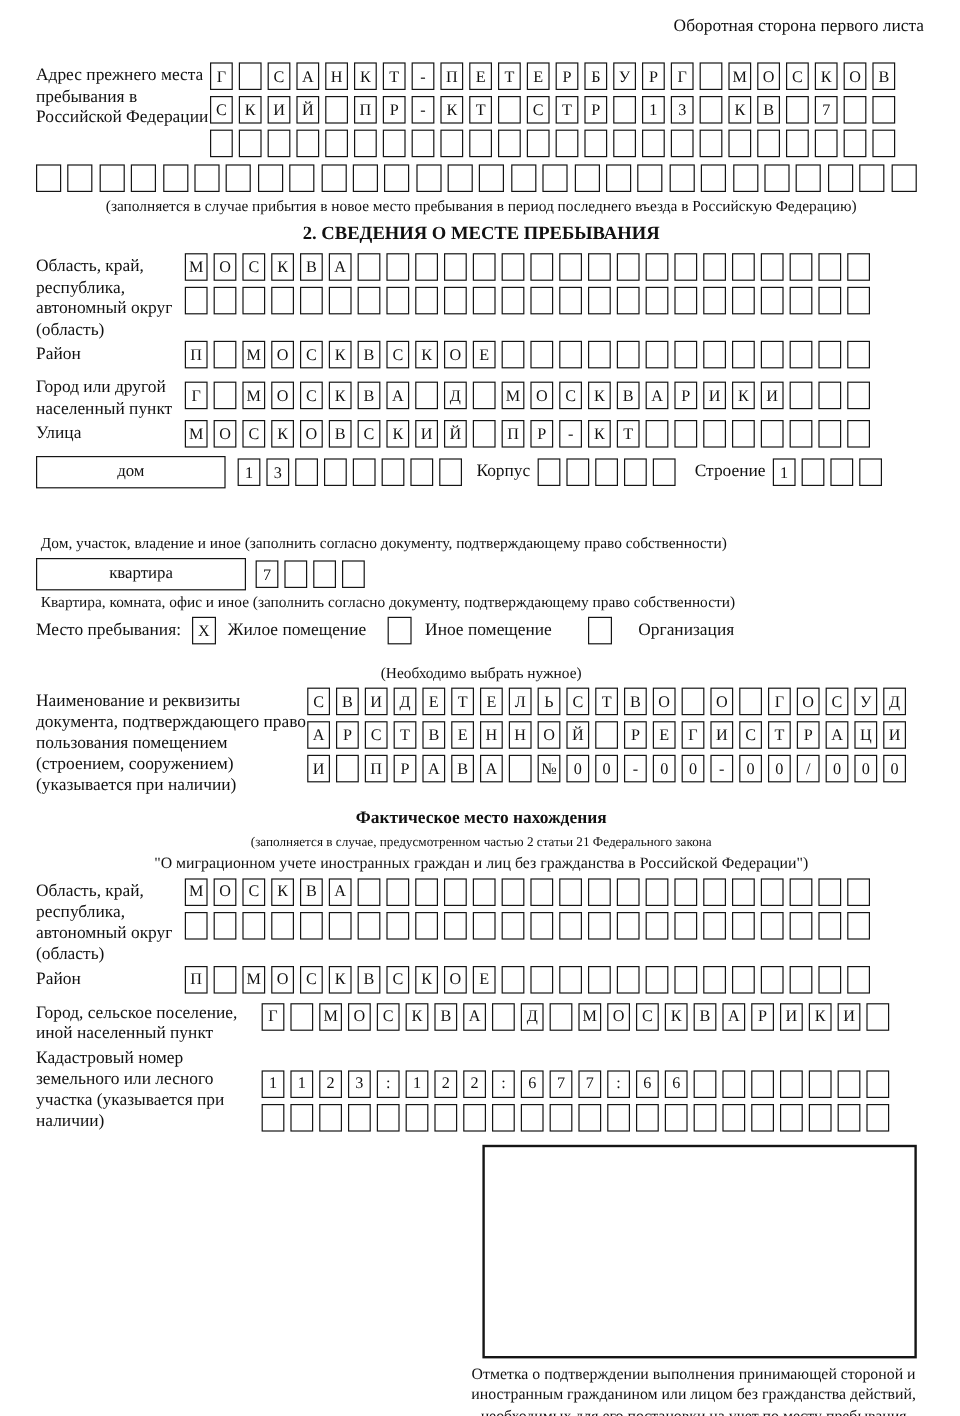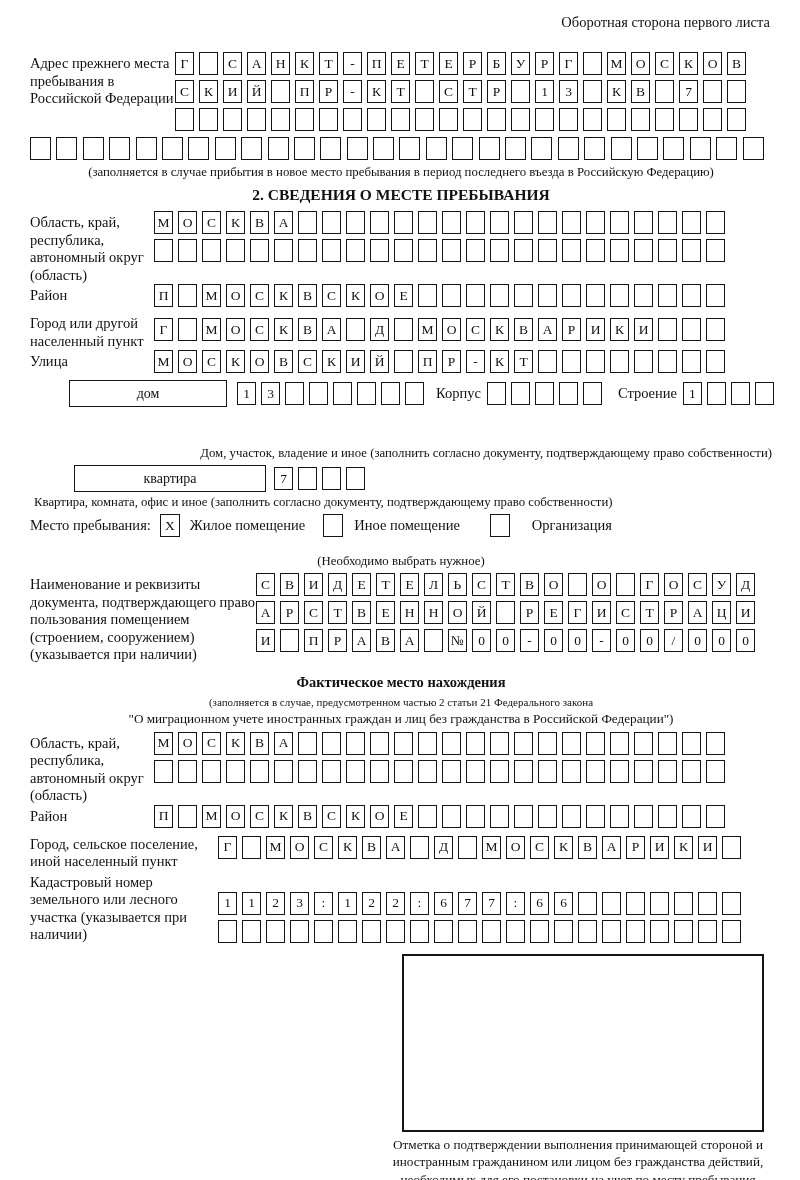--- a/index.html
+++ b/index.html
@@ -321,21 +321,21 @@
           <span class="cell"></span>
           <span class="cell"></span>
           <span class="cell"></span>
           <span class="cell"></span>
           <span class="cell"></span>
         </div>
       </div>
   </div>
 
   <div class="inlineline" style="margin-top:2px;">
-    <div class="namedbox" style="width:158px;margin-left:39px;">дом</div>
+    <div class="namedbox" style="width:158px;">дом</div>
     <div class="cells" style="margin:0 0 0 10px;">
         <span class="cell">1</span>
         <span class="cell">3</span>
         <span class="cell"></span>
         <span class="cell"></span>
         <span class="cell"></span>
         <span class="cell"></span>
         <span class="cell"></span>
         <span class="cell"></span>
       </div>
@@ -348,24 +348,24 @@
         <span class="cell"></span>
       </div>
     <div class="opt-label" style="margin-left:16px;">Строение</div>
     <div class="cells" style="margin:0 0 0 6px;">
         <span class="cell">1</span>
         <span class="cell"></span>
         <span class="cell"></span>
         <span class="cell"></span>
       </div>
   </div>
-  <div class="caption" style="text-align:right;margin-left:4px;margin-top:39px;">Дом, участок, владение и иное (заполнить согласно документу, подтверждающему право собственности)</div>
+  <div class="caption" style="text-align:left;margin-left:4px;margin-top:39px;">Дом, участок, владение и иное (заполнить согласно документу, подтверждающему право собственности)</div>
 
   <div class="inlineline">
-    <div class="namedbox" style="width:192px;margin-left:44px;">квартира</div>
+    <div class="namedbox" style="width:175px;">квартира</div>
     <div class="cells" style="margin:0 0 0 8px;">
         <span class="cell">7</span>
         <span class="cell"></span>
         <span class="cell"></span>
         <span class="cell"></span>
       </div>
   </div>
   <div class="caption" style="text-align:left;margin-left:4px;">Квартира, комната, офис и иное (заполнить согласно документу, подтверждающему право собственности)</div>
 
   <div class="inlineline">

